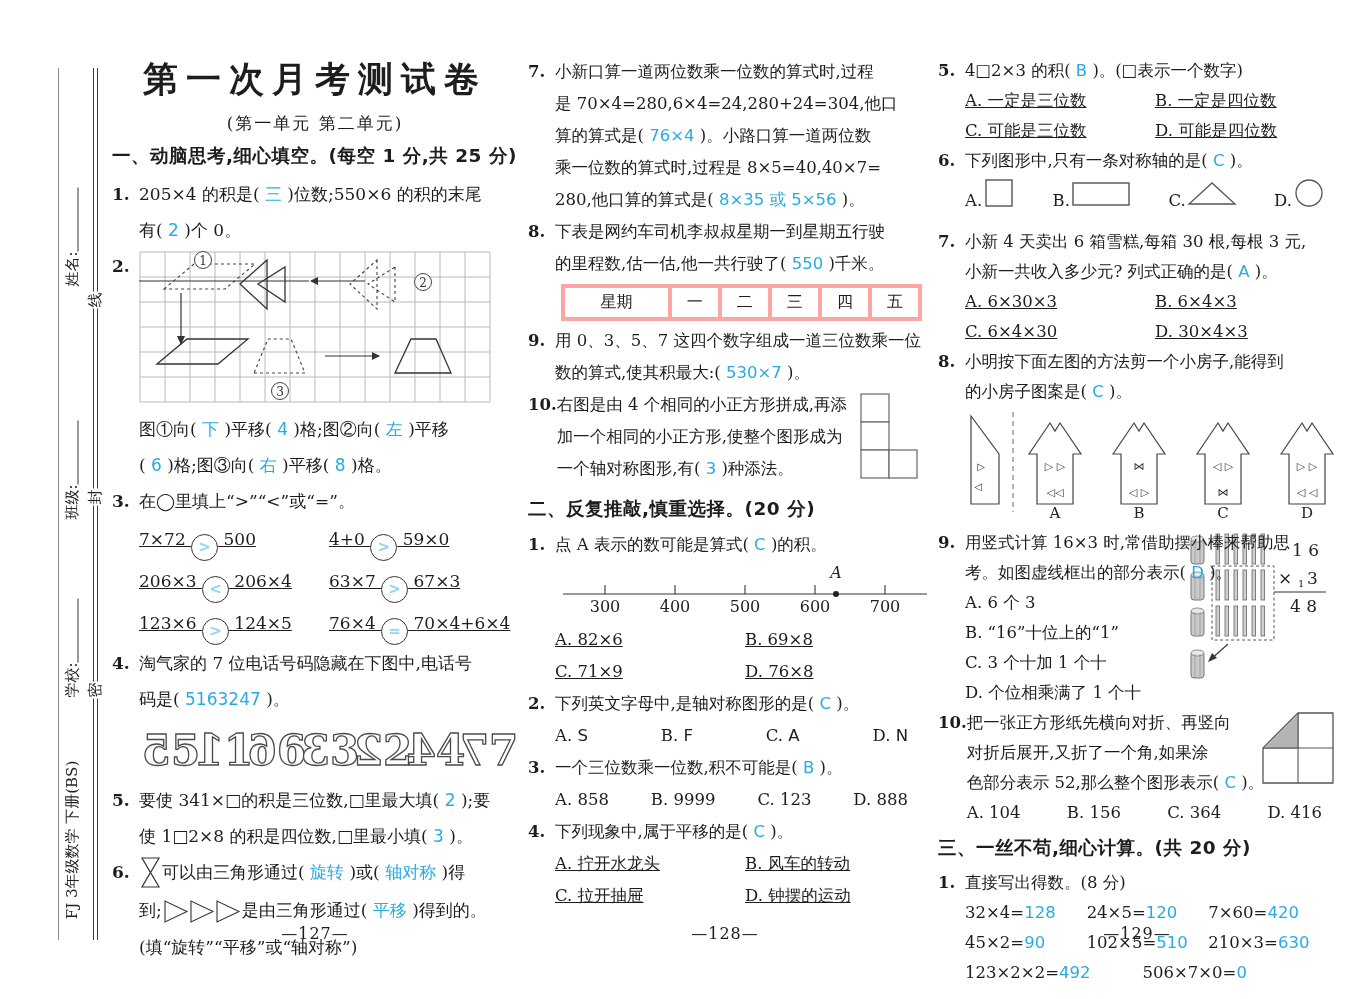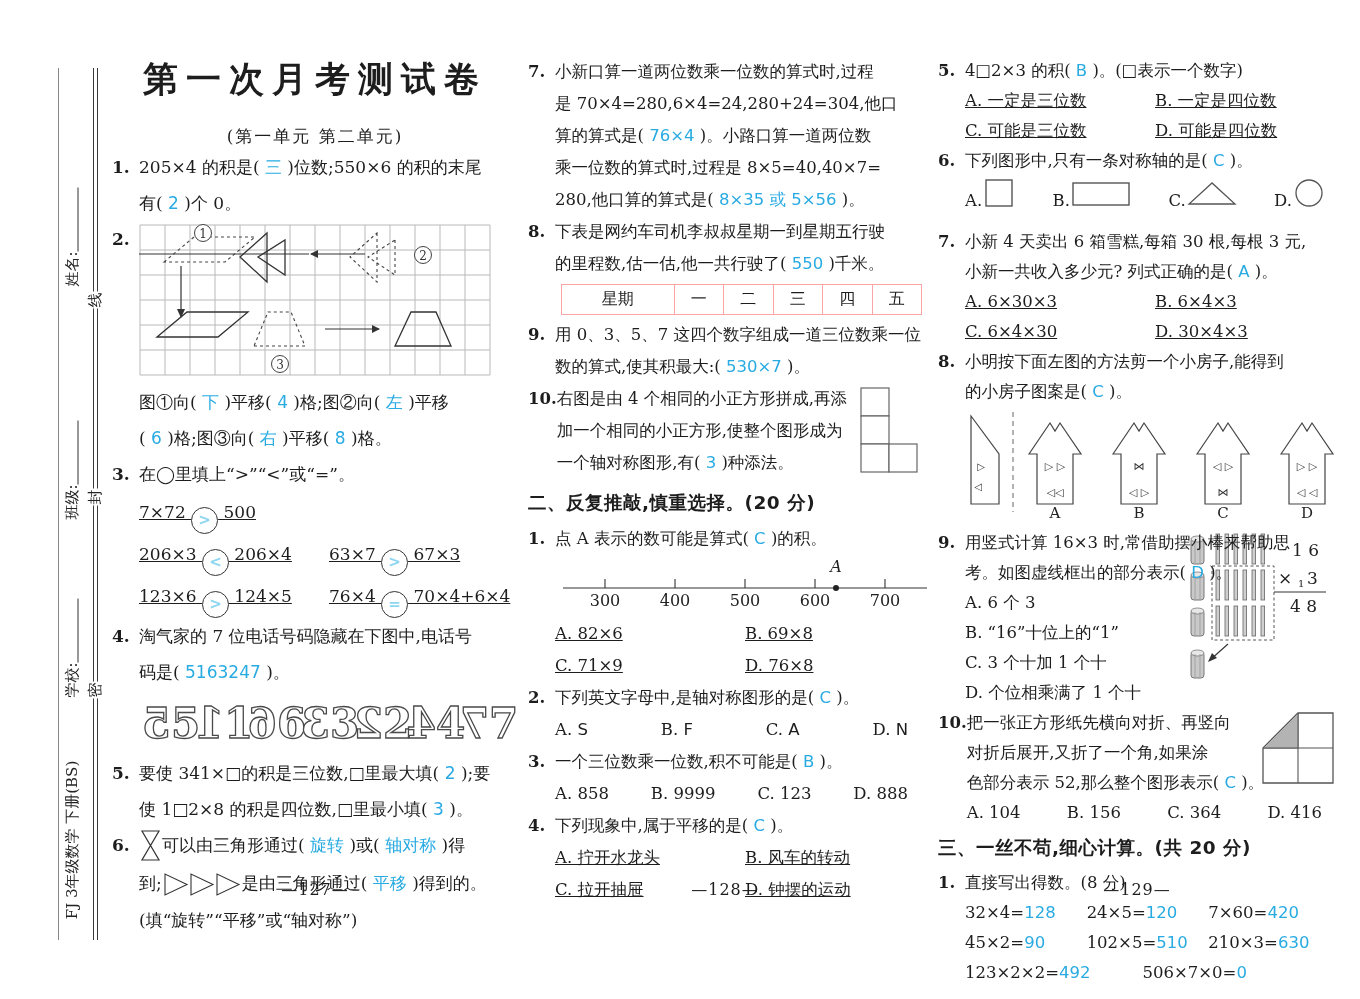--- a/index.html
+++ b/index.html
@@ -12,21 +12,21 @@
   .v-label{position:absolute;white-space:nowrap;font-size:15px;color:#222;
            transform:translate(-50%,-50%) rotate(-90deg);}
   .v-label .blank{display:inline-block;width:64px;border-bottom:1px solid #333;height:14px;vertical-align:-2px;}
   .seal-char{position:absolute;left:95px;font-size:15px;color:#222;background:#fff;padding:3px 1px;
              transform:translate(-50%,-50%) rotate(-90deg);}
   
   .col{position:absolute;top:56px;}
   #col-left{left:112px;width:406px;}
   #col-mid{left:528px;width:394px;}
   #col-right{left:938px;width:398px;}
-  .title{font-size:35px;font-weight:bold;text-align:center;letter-spacing:8px;line-height:46px;margin-bottom:21px;}
+  .title{font-size:35px;font-weight:bold;text-align:center;letter-spacing:8px;line-height:46px;margin-bottom:8px;}
   .subtitle{font-size:17px;text-align:center;letter-spacing:2px;line-height:26px;}
   .heading{font-family:"DejaVu Sans","Liberation Sans",sans-serif;font-weight:bold;
            font-size:18.5px;line-height:40px;letter-spacing:0.5px;}
   .question{display:flex;align-items:flex-start;}
   .qnum{font-weight:bold;min-width:27px;flex:0 0 auto;}
   .qbody{flex:1;min-width:0;}
   .line{white-space:nowrap;}
   #col-left .line{line-height:36px;font-size:17px;}
   #col-left .qnum{line-height:36px;font-size:17px;}
   #col-mid .line,#col-mid .qnum{line-height:32px;font-size:16.5px;}
@@ -41,24 +41,24 @@
   .c2n{grid-template-columns:auto auto;justify-content:start;column-gap:52px;}
   .c4s{display:flex;justify-content:space-between;align-items:center;padding-right:10px;line-height:44px !important;}
   .ans{color:#29abe2;font-family:"DejaVu Sans","Liberation Sans",sans-serif;}
   .sans{font-family:"DejaVu Sans","Liberation Sans",sans-serif;}
   .cmp{display:inline-block;width:25px;height:25px;border:1px solid #333;border-radius:50%;
        text-align:center;line-height:24px;color:#8fd6ef;font-weight:bold;font-size:15px;
        vertical-align:-7px;font-family:"DejaVu Sans",sans-serif;}
   .icon{display:inline-block;vertical-align:middle;}
   .fig{margin:3px 0 4px 0;}
   .figr{float:right;margin:2px 0 2px 8px;}
-  .pagenum{position:absolute;top:880px;text-align:center;font-size:16px;letter-spacing:1px;}
+  .pagenum{position:absolute;top:924px;text-align:center;font-size:16px;letter-spacing:1px;}
   #pg-left{left:112px;width:406px;} #pg-mid{left:528px;width:394px;} #pg-right{left:938px;width:398px;}
   table.mtable{border-collapse:collapse;margin:4px 0 2px 6px;}
-  table.mtable td{border:1px solid #fca5a5;text-align:center;font-size:16px;height:29px;padding:0 4px;}
+  table.mtable td{border:4px solid #fca5a5;text-align:center;font-size:16px;height:29px;padding:0 4px;}
   table.mtable td.first{width:116px;}
   table.mtable td.day{width:44px;}
 </style>
 </head>
 <body>
 
 <div class="edge-line"></div>
 <div class="seal-line"></div>
 
 <div class="v-label" style="left:72px;top:237px;">
@@ -74,20 +74,21 @@
   <span>FJ 3年级数学 下册(BS)</span>
 </div>
 <div class="seal-char" style="top:300px;">线</div>
 <div class="seal-char" style="top:497px;">封</div>
 <div class="seal-char" style="top:690px;">密</div>
 
 <div class="col" id="col-left">
   <div class="title">第一次月考测试卷</div>
   <div class="subtitle">(第一单元  第二单元)</div>
   <div class="blocks">
+      <div class="heading">一、动脑思考,细心填空。(每空 1 分,共 25 分)</div>
       <div class="question">
         <span class="qnum">1.</span>
         <div class="qbody">
           <div class="line"><span class="t">205×4 的积是( </span><span class="ans">三</span><span class="t"> )位数;550×6 的积的末尾</span></div>
           <div class="line"><span class="t">有( </span><span class="ans">2</span><span class="t"> )个 0。</span></div>
         </div>
       </div>
       <div class="question">
         <span class="qnum">2.</span>
         <div class="qbody">
@@ -139,20 +140,21 @@
           <div class="line"><span class="t">图①向( </span><span class="ans">下</span><span class="t"> )平移( </span><span class="ans">4</span><span class="t"> )格;图②向( </span><span class="ans">左</span><span class="t"> )平移</span></div>
           <div class="line"><span class="t">( </span><span class="ans">6</span><span class="t"> )格;图③向( </span><span class="ans">右</span><span class="t"> )平移( </span><span class="ans">8</span><span class="t"> )格。</span></div>
         </div>
       </div>
       <div class="question">
         <span class="qnum">3.</span>
         <div class="qbody">
           <div class="line"><span class="t">在◯里填上“&gt;”“&lt;”或“=”。</span></div>
           <div class="optrow c2">
             <span class="cell"><span class="t">7×72 </span><span class="cmp">&gt;</span><span class="t"> 500</span></span>
+            <span class="cell"><span class="t">4+0 </span><span class="cmp">&gt;</span><span class="t"> 59×0</span></span>
           </div>
           <div class="optrow c2">
             <span class="cell"><span class="t">206×3 </span><span class="cmp">&lt;</span><span class="t"> 206×4</span></span>
             <span class="cell"><span class="t">63×7 </span><span class="cmp">&gt;</span><span class="t"> 67×3</span></span>
           </div>
           <div class="optrow c2">
             <span class="cell"><span class="t">123×6 </span><span class="cmp">&gt;</span><span class="t"> 124×5</span></span>
             <span class="cell"><span class="t">76×4 </span><span class="cmp">=</span><span class="t"> 70×4+6×4</span></span>
           </div>
         </div>

